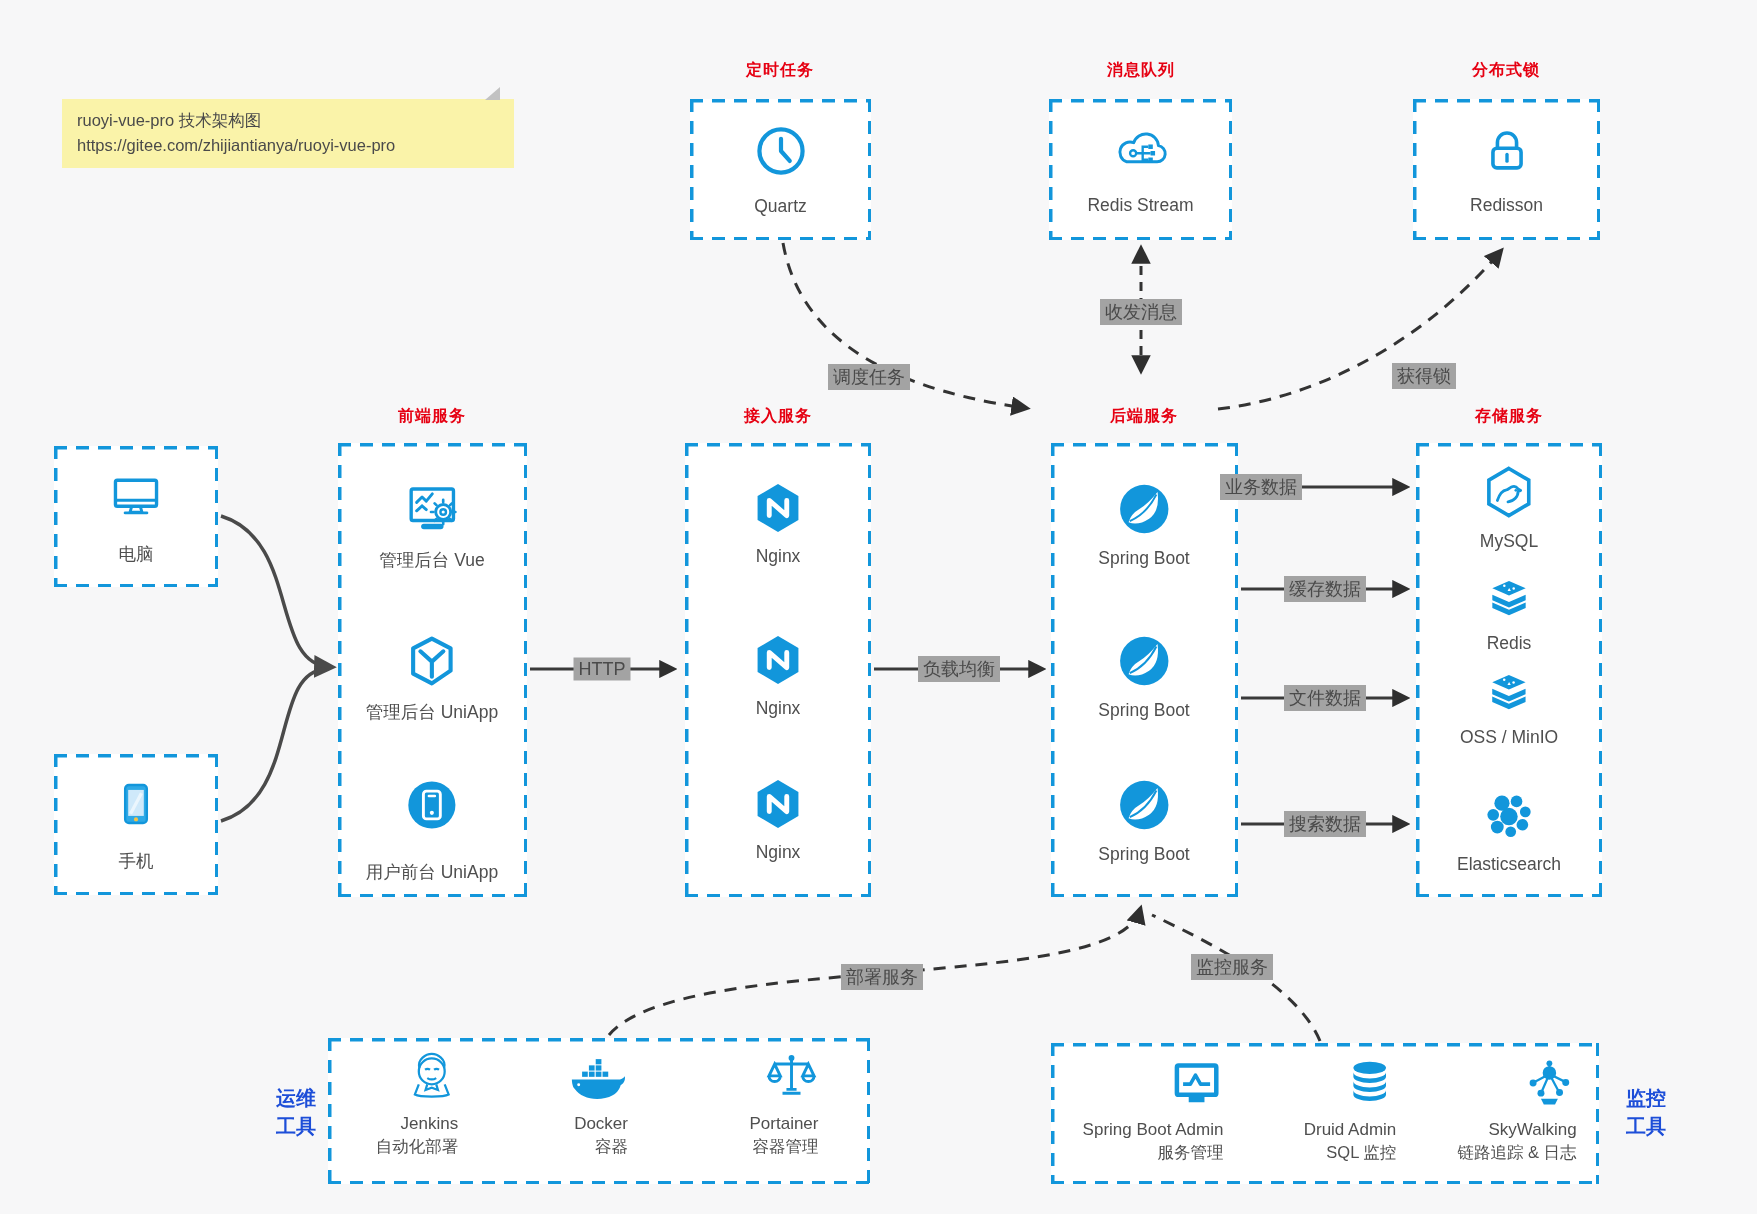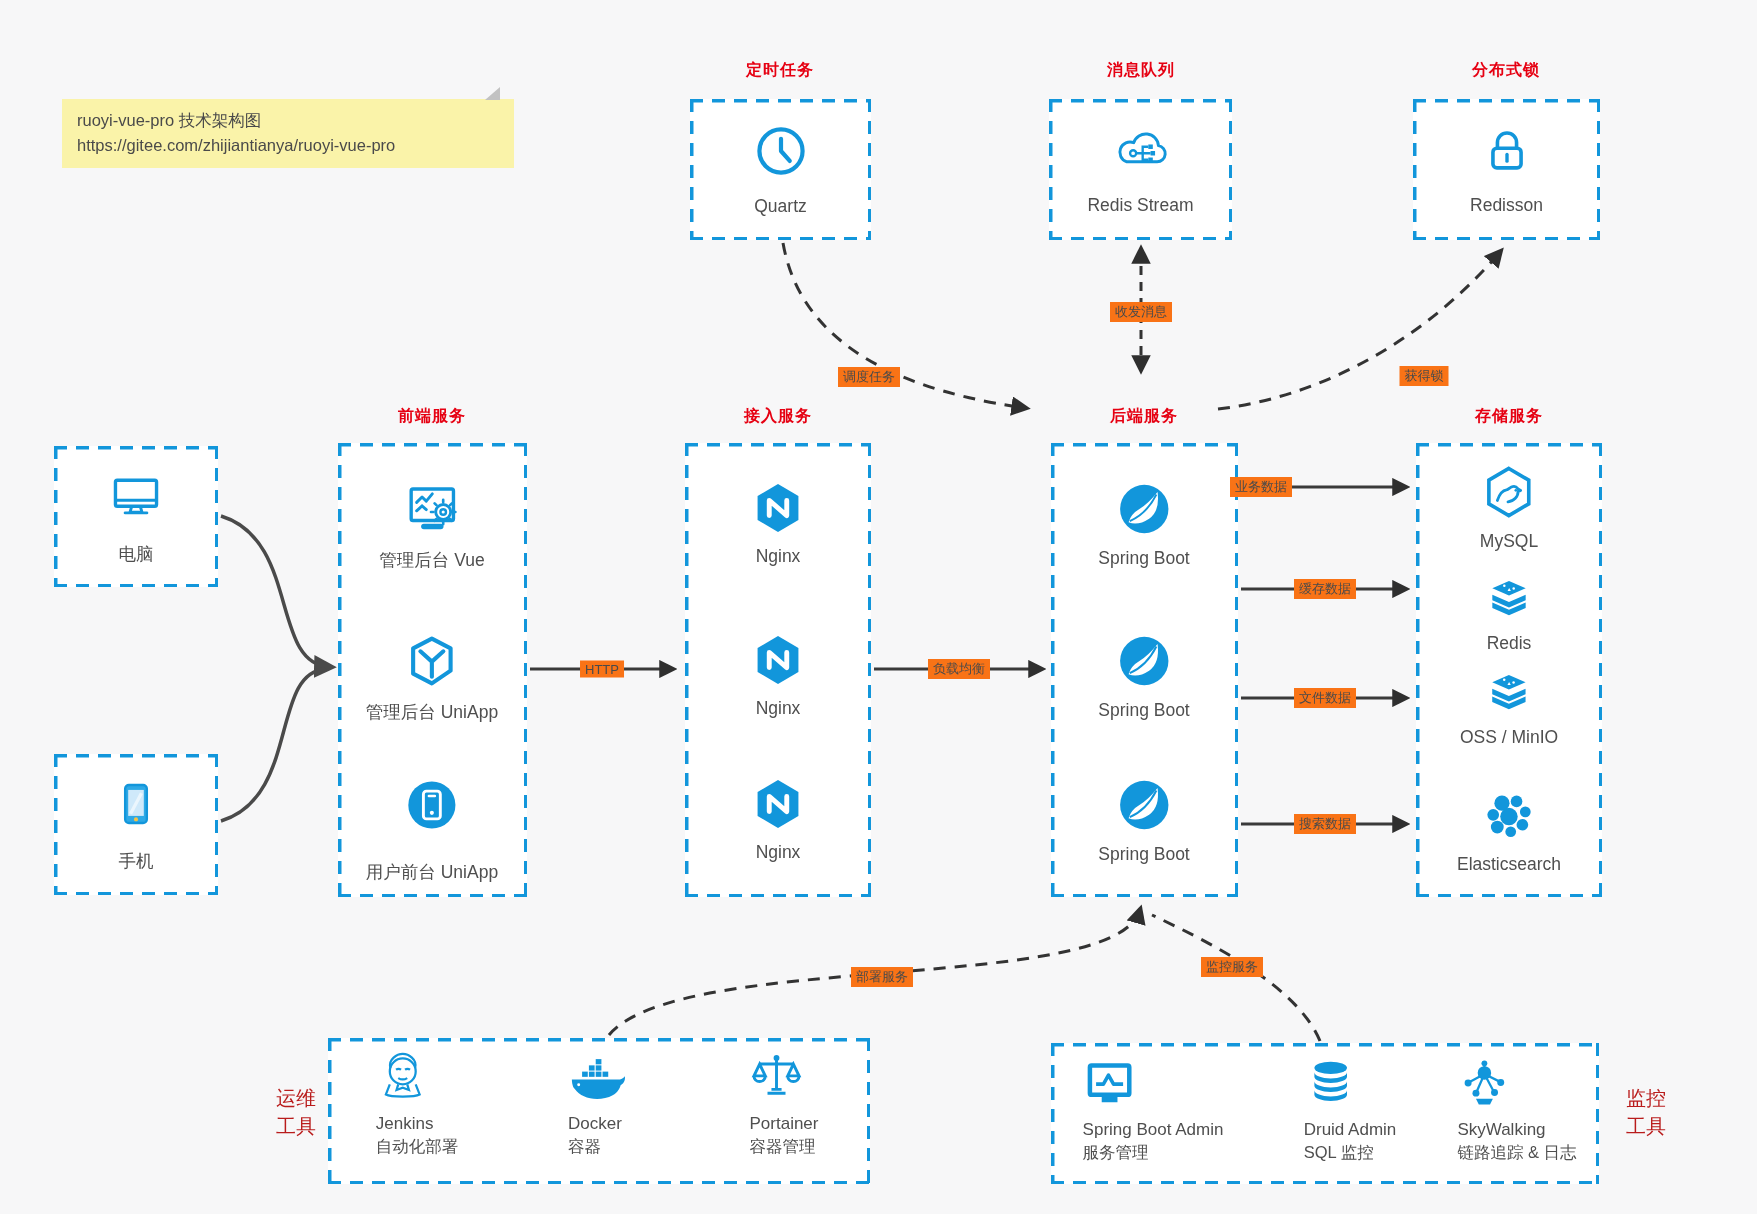--- a/index.html
+++ b/index.html
@@ -16,25 +16,25 @@
       repeating-linear-gradient(180deg,#1296db 0 13px,transparent 13px 22px);
     background-size:100% 3.5px,100% 3.5px,3.5px 100%,3.5px 100%;
     background-position:0 0,0 100%,0 0,100% 0;
     background-repeat:no-repeat;
     box-sizing:border-box;
   }
   .boxflex{width:100%;height:100%;display:flex;flex-direction:column;align-items:center;justify-content:center;gap:7px;}
   .red-title{position:absolute;transform:translate(-50%,-50%);color:#e60012;font-size:16px;font-weight:700;white-space:nowrap;letter-spacing:1px;}
   .node{position:absolute;display:flex;flex-direction:column;align-items:center;transform:translateX(-50%);z-index:3;}
   .node-label{margin-top:6px;font-size:17.5px;color:#4f4f4f;white-space:nowrap;}
-  .elabel{position:absolute;transform:translate(-50%,-50%);font-size:13px;color:#4a4a4a;background:#f97316;padding:1px 5px;white-space:nowrap;z-index:6;}
-  .tool{position:absolute;transform:translateX(-50%);display:flex;flex-direction:column;align-items:flex-start;text-align:center;z-index:3;}
+  .elabel{position:absolute;transform:translate(-50%,-50%);font-size:18px;color:#4a4a4a;background:#a3a3a3;padding:1px 5px;white-space:nowrap;z-index:6;}
+  .tool{position:absolute;transform:translateX(-50%);display:flex;flex-direction:column;align-items:flex-end;text-align:center;z-index:3;}
   .tool-name{margin-top:6px;font-size:17px;color:#4f4f4f;white-space:nowrap;}
   .tool-desc{margin-top:2px;font-size:16.5px;color:#4f4f4f;white-space:nowrap;}
-  .side-title{position:absolute;transform:translate(-50%,-50%);color:#b91c1c;font-size:20px;font-weight:400;line-height:1.4;text-align:center;white-space:nowrap;}
+  .side-title{position:absolute;transform:translate(-50%,-50%);color:#1d4ed8;font-size:20px;font-weight:700;line-height:1.4;text-align:center;white-space:nowrap;}
   .note{position:absolute;left:62px;top:99px;width:452px;height:69px;background:#faf3a9;color:#4a4a4a;font-size:16.5px;line-height:25px;padding:9px 0 0 15px;box-sizing:border-box;z-index:2;}
   .note-fold{position:absolute;right:14px;top:-12px;width:0;height:0;border-bottom:13px solid #c2c2c2;border-left:15px solid transparent;}
   .connectors{position:absolute;left:0;top:0;z-index:4;pointer-events:none;}
   .ic{display:block;}
 </style>
 </head>
 <body>
 
 <div class="canvas">
 

